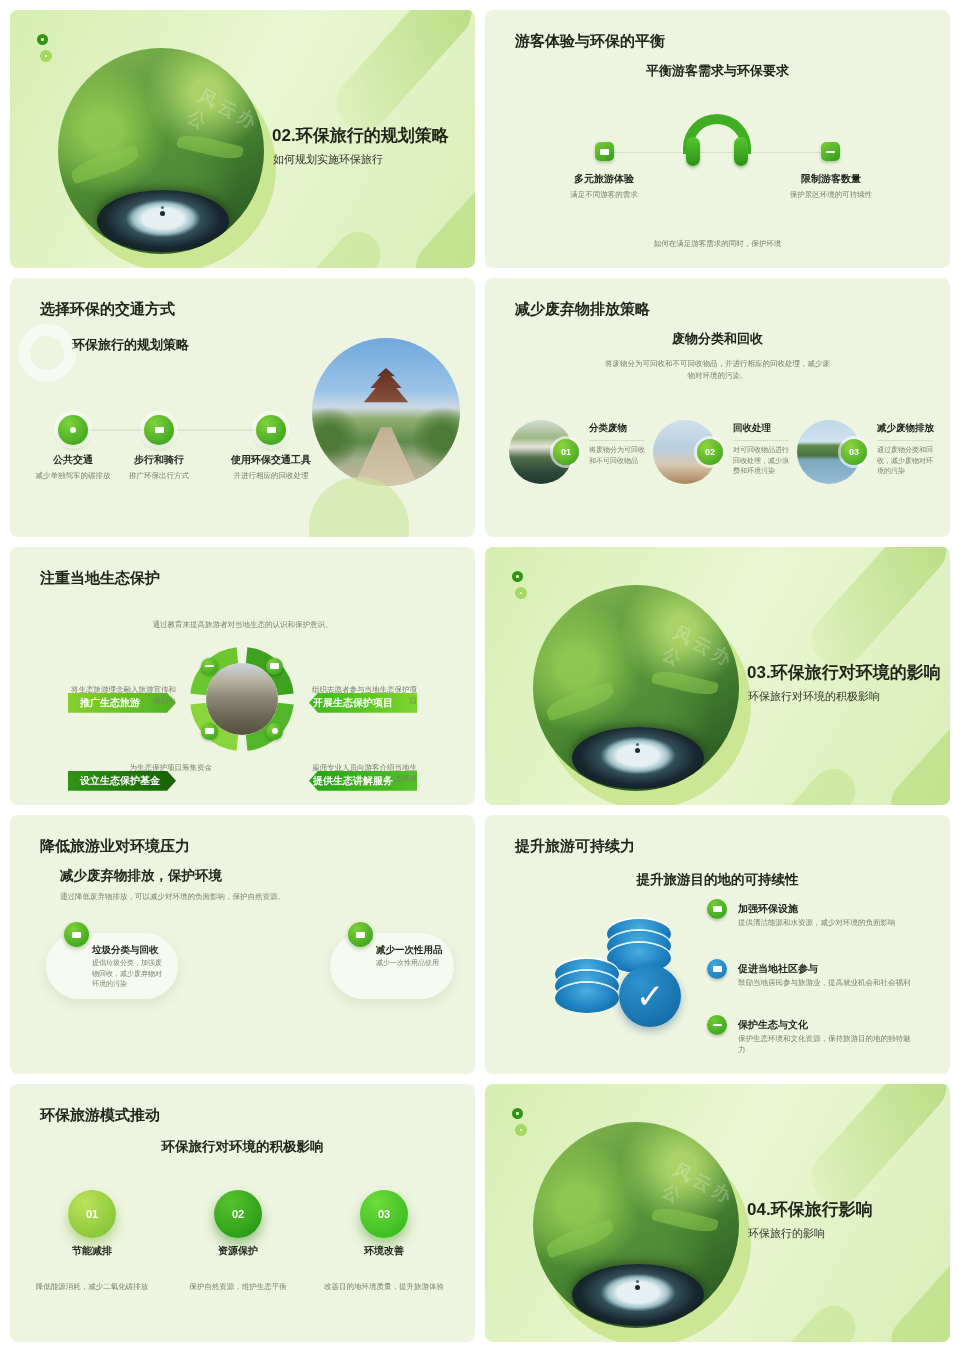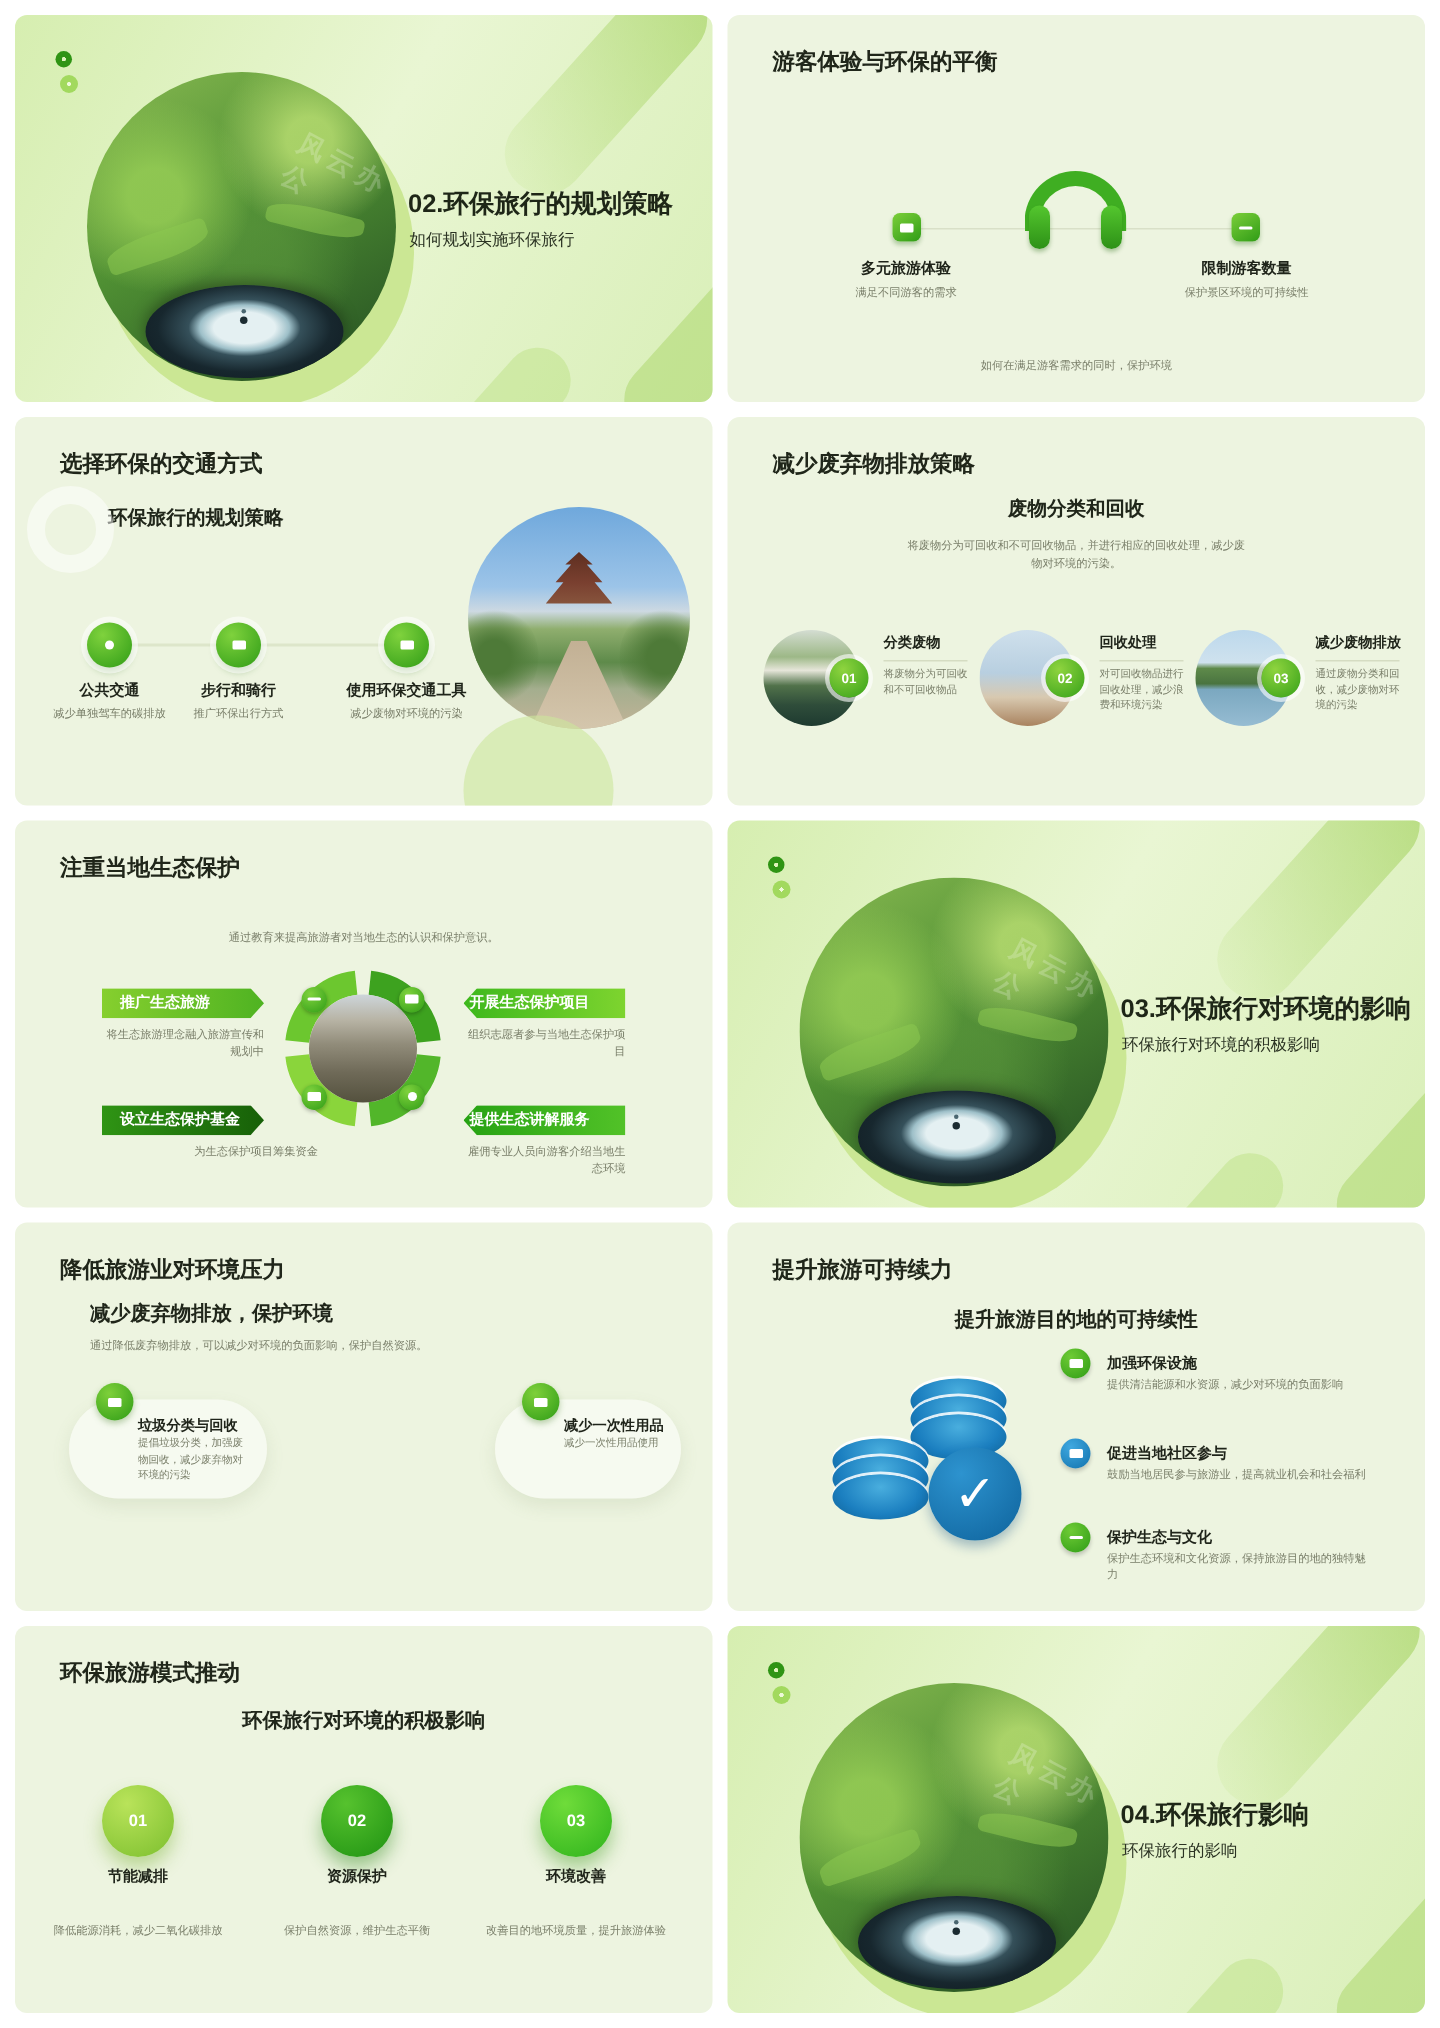--- a/index.html
+++ b/index.html
@@ -84,21 +84,21 @@
   .s4-text { position:absolute; left:80px; top:8px; width:62px; }
   .s4-div { width:56px; height:1px; background:#d5dcc2; margin:5px 0 4px; }
 
   
   .diagram { position:absolute; left:172px; top:92px; width:120px; height:120px; }
   .ringsvg { position:absolute; left:0; top:0; }
   .s5-photo { position:absolute; left:24px; top:24px; width:72px; height:72px; border-radius:50%; overflow:hidden;
     background:linear-gradient(180deg,#cdd5da 0%,#b7b3a4 24%,#918c7a 46%,#6f6a58 72%,#54513e 100%); }
   .corner-ic { position:absolute; width:17px; height:17px; border-radius:50%; background:radial-gradient(circle at 35% 28%,#7fd23d,#2f9c16); box-shadow:0 1px 3px rgba(0,0,0,.3); display:flex; align-items:center; justify-content:center; }
   .ci-tl { left:19px; top:19px; } .ci-tr { left:84px; top:19px; } .ci-bl { left:19px; top:84px; } .ci-br { left:84px; top:84px; }
-  .ribbon { position:absolute; width:108px; height:20px; line-height:20px; color:#fff; font-weight:bold; font-size:10px; }
+  .ribbon { position:absolute; width:108px; height:20px; line-height:20px; color:#fff; font-weight:bold; font-size:10px;margin-top:34px; }
   .rb-l { clip-path:polygon(0 0,calc(100% - 9px) 0,100% 50%,calc(100% - 9px) 100%,0 100%); padding-left:12px; }
   .rb-r { clip-path:polygon(9px 0,100% 0,100% 100%,9px 100%,0 50%); padding-right:24px; text-align:right; }
   .rb1 { left:58px; top:112px; background:linear-gradient(90deg,#86cf2e,#4fb322); }
   .rb2 { left:58px; top:190px; background:linear-gradient(90deg,#2f9414,#176008); }
   .rb3 { left:299px; top:112px; background:linear-gradient(90deg,#3db81c,#7ed42f); }
   .rb4 { left:299px; top:190px; background:linear-gradient(90deg,#26a213,#52c228); }
   .rb-desc { position:absolute; width:108px; font-size:7.5px; color:#7a7f6a; line-height:1.5;text-align:right; }
   .rbd1 { left:58px; top:137px; } .rbd2 { left:58px; top:215px;margin-left:36px; }
   .rbd3 { left:299px; top:137px; text-align:right; } .rbd4 { left:299px; top:215px; text-align:right; }
 
@@ -153,20 +153,21 @@
           <div class="compass-pin"></div>
         </div>
       <div class="wm">风云办公</div>
     </div>
     <h2 class="sec-title">02.环保旅行的规划策略</h2>
     <p class="sec-sub">如何规划实施环保旅行</p>
   </section>
 
   <section class="slide con">
     <h3 class="c-title">游客体验与环保的平衡</h3>
+    <div class="c-subc">平衡游客需求与环保要求</div>
     <div class="hp-line"></div>
     <div class="hp">
       <div class="hp-band"></div>
       <div class="hp-cup l"></div>
       <div class="hp-cup r"></div>
     </div>
     <div class="mini-ic s2l">
         <i class="g-rect"></i>
       </div>
     <div class="mini-ic s2r">
@@ -200,21 +201,21 @@
     <div class="tl-item tc" style="left:13px;width:100px">
       <div class="it">公共交通</div>
       <div class="idsc">减少单独驾车的碳排放</div>
     </div>
     <div class="tl-item tc" style="left:99px;width:100px">
       <div class="it">步行和骑行</div>
       <div class="idsc">推广环保出行方式</div>
     </div>
     <div class="tl-item tc" style="left:201px;width:120px">
       <div class="it">使用环保交通工具</div>
-      <div class="idsc">减少废物对环境的污染</div>
+      <div class="idsc">并进行相应的回收处理</div>
     </div>
     <div class="s3-photo">
       <div class="tree l"></div>
       <div class="tree r"></div>
       <div class="temple"></div>
       <div class="tpath"></div>
     </div>
     <div class="half-disc"></div>
   </section>
 

